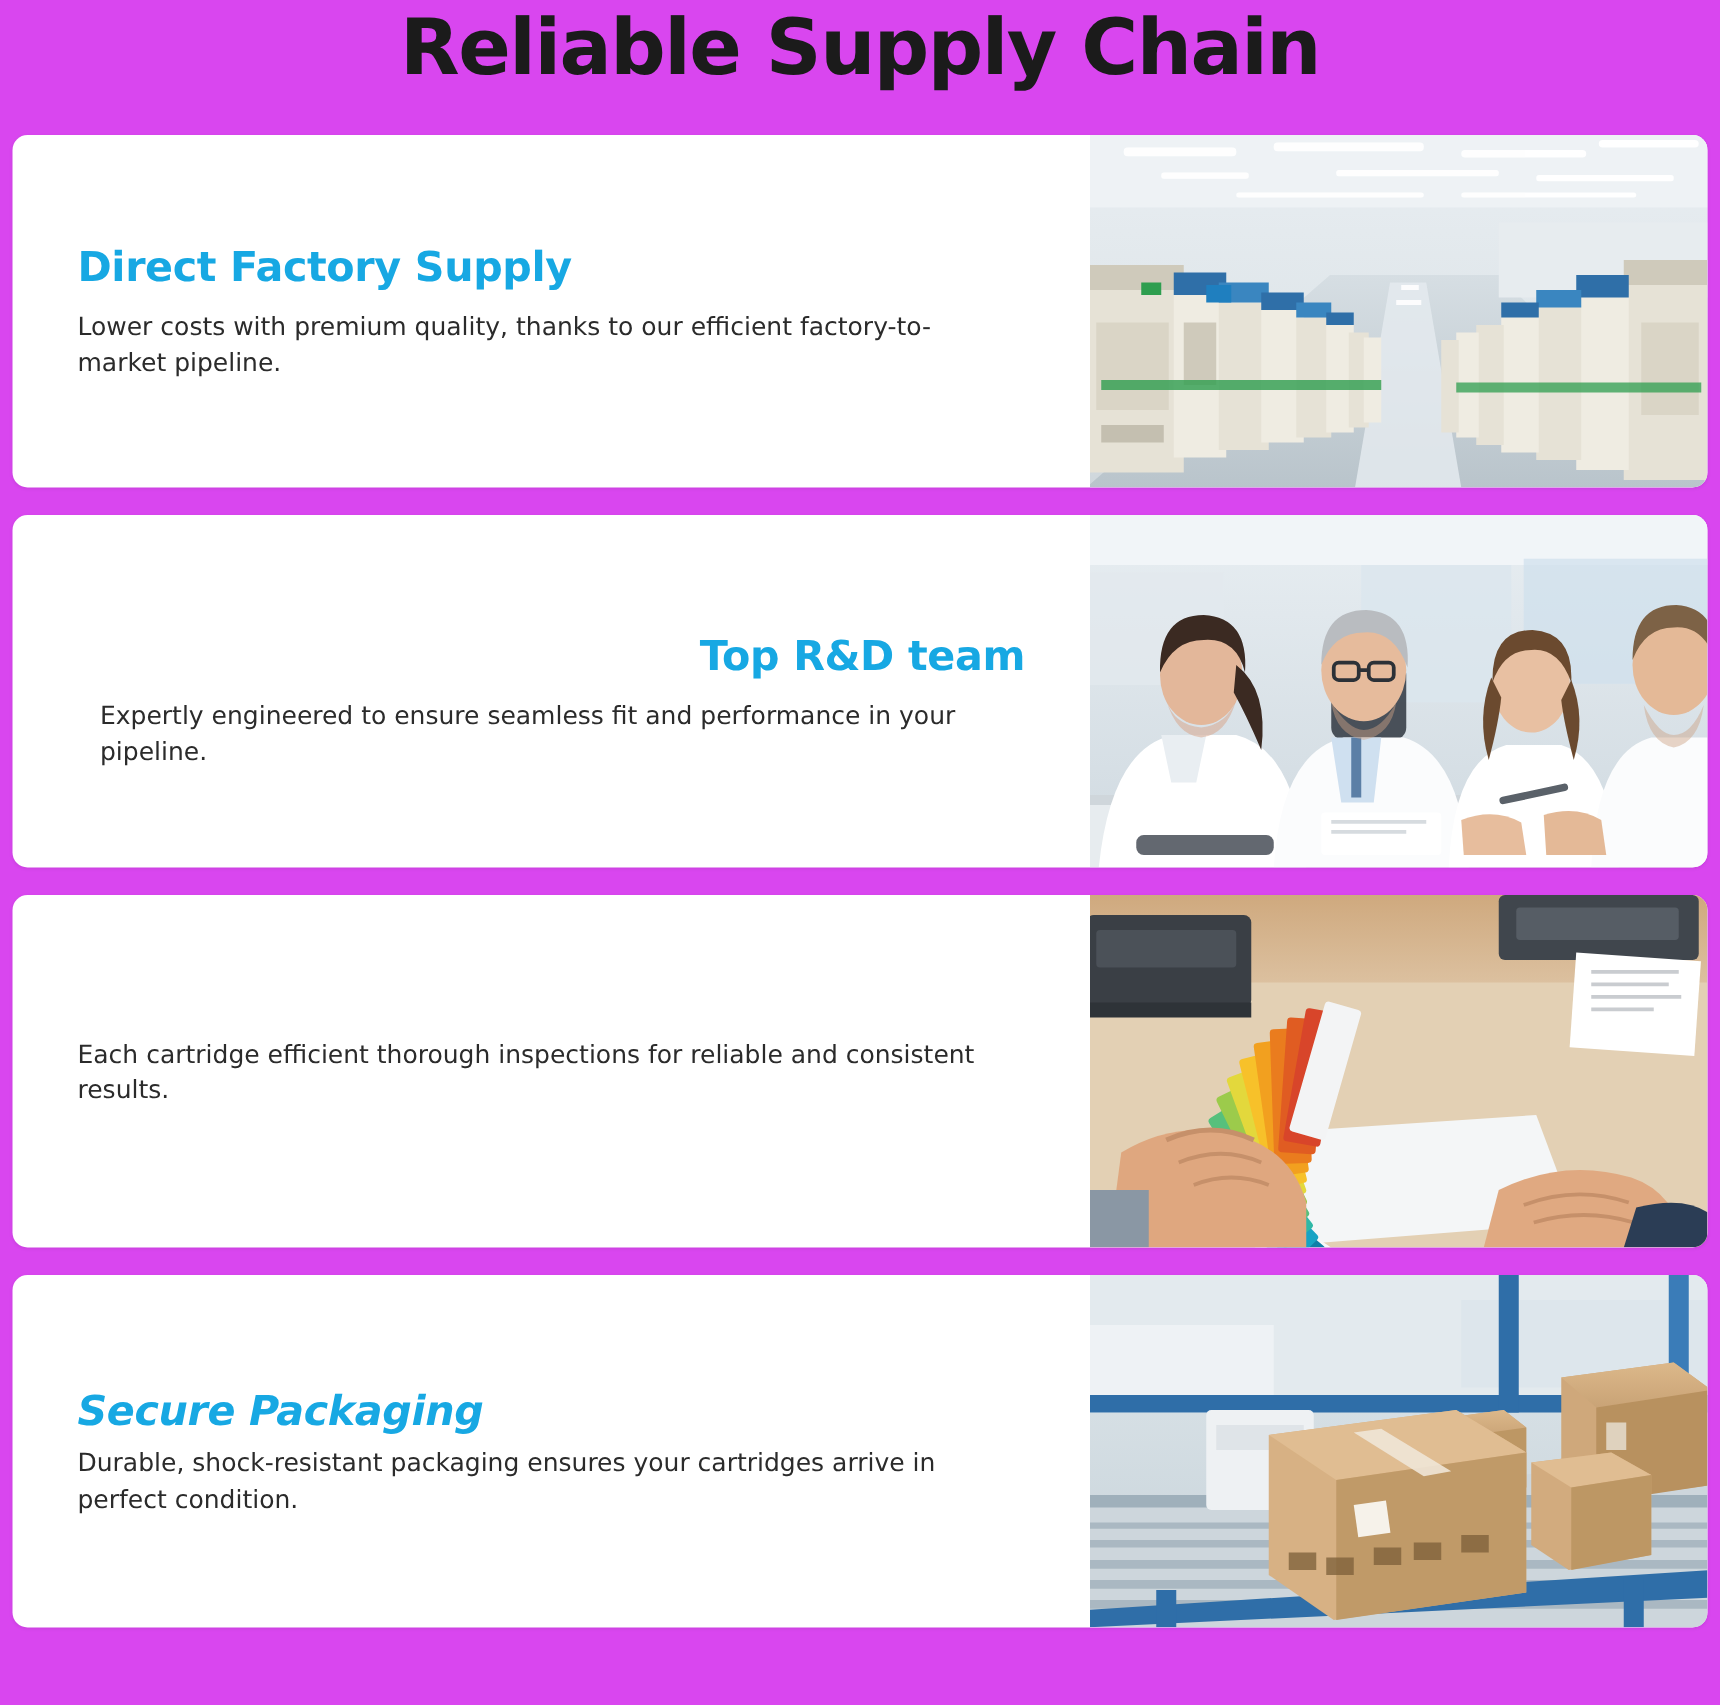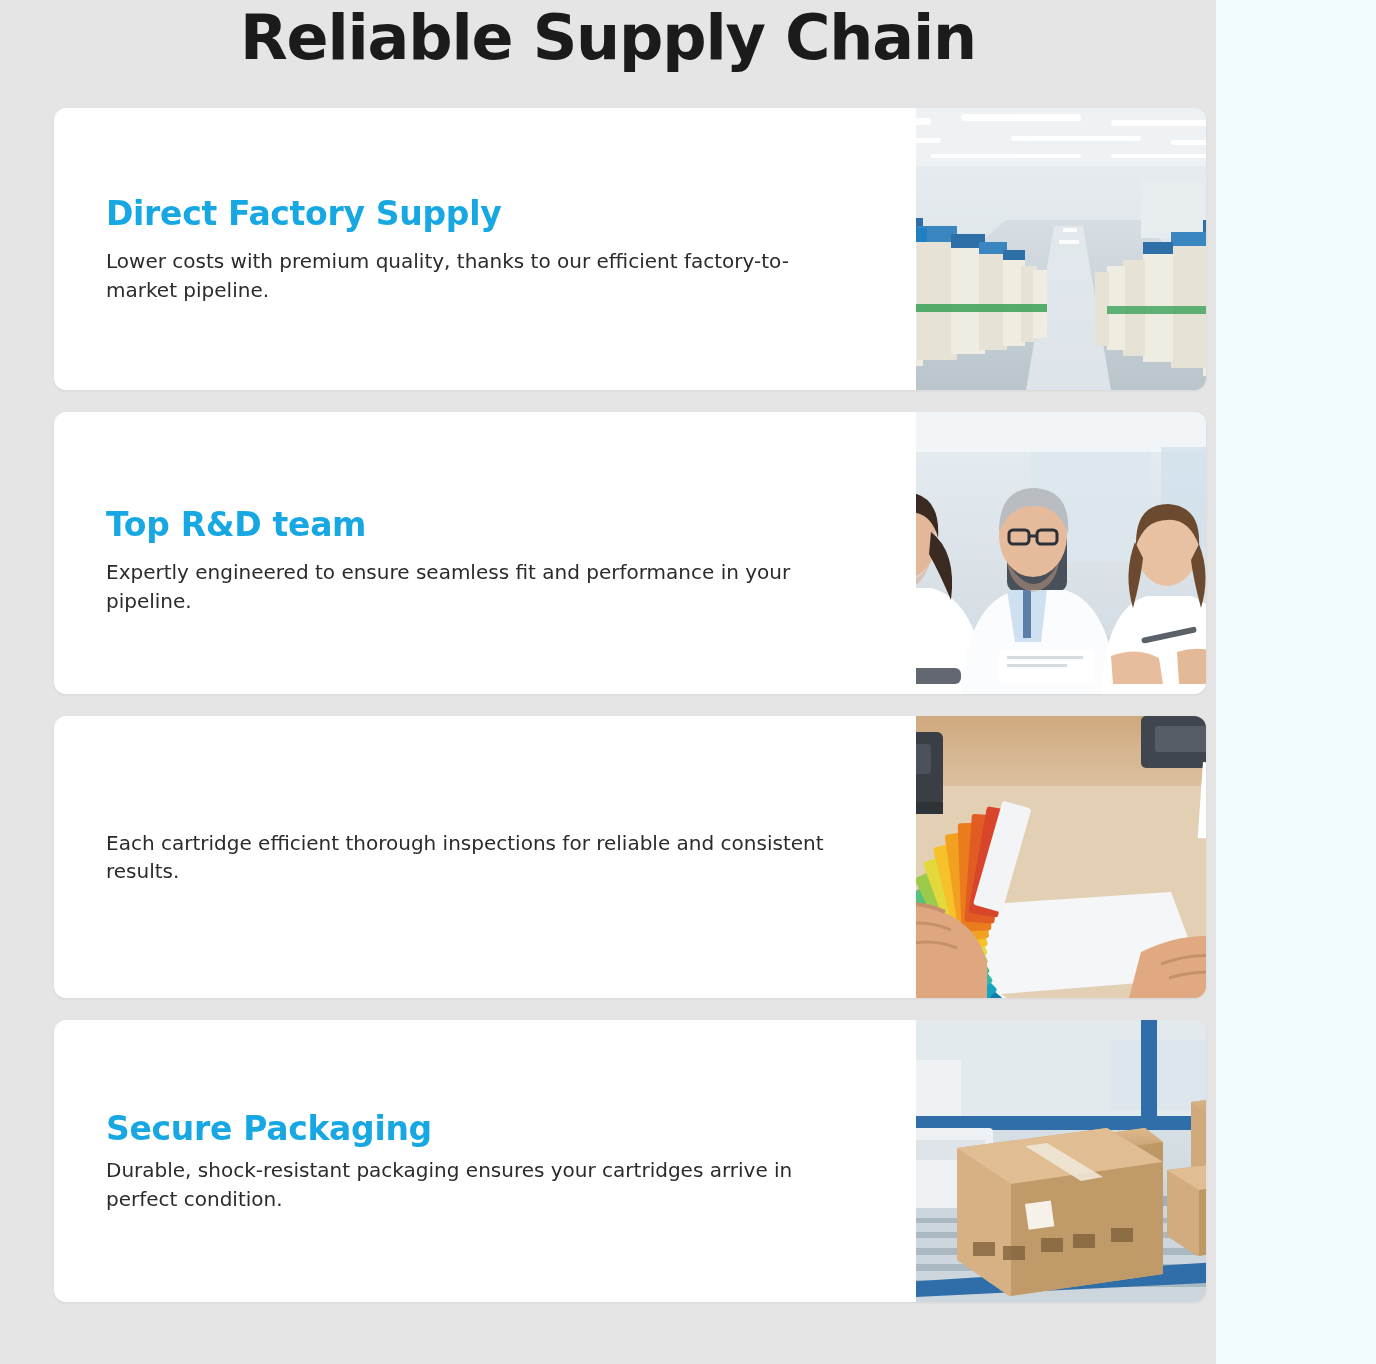--- a/index.html
+++ b/index.html
@@ -4,23 +4,23 @@
 <style>
   * { box-sizing: border-box; margin: 0; padding: 0; }
   html, body {
     width: 1376px;
     height: 1364px;
     background: #f2fbfd;
     font-family: "DejaVu Sans", sans-serif;
   }
   .page {
     position: relative;
-    width: 1216px;
+    width: 1376px;
     height: 1364px;
-    background: #e5e5e5;
+    background: #d946ef;
     overflow: hidden;
   }
   .page-title {
     text-align: center;
     font-size: 62px;
     font-weight: 700;
     color: #1b1b1b;
     letter-spacing: -1.2px;
     line-height: 1.1;
     padding-top: 4px;
@@ -34,21 +34,20 @@
     padding: 0 10px;
   }
   .card {
     position: relative;
     display: flex;
     background: #ffffff;
     border-radius: 12px;
     overflow: hidden;
     box-shadow: 0 1px 3px rgba(0,0,0,0.07);
     height: 282px;
-    margin-left: 44px;
   }
   .card-text {
     flex: 0 0 862px;
     padding: 0 52px;
     display: flex;
     flex-direction: column;
     justify-content: center;
   }
   .card-title {
     color: #17a8e3;
@@ -66,22 +65,22 @@
     font-family: "DejaVu Sans", sans-serif;
   }
   .card-media {
     flex: 1 1 auto;
     position: relative;
     overflow: hidden;
   }
   .card-media svg { display: block; width: 100%; height: 100%; }
 
   
-  .card.v2 .card-text { padding-top: 14px; }
-  .card.v4 .card-title { margin-bottom: 8px; }
+  .card.v2 .card-text { padding-top: 14px; align-items: flex-end; }
+  .card.v4 .card-title { margin-bottom: 8px; font-style: italic; }
 </style>
 </head>
 <body>
 
 <div class="page">
 
   <h1 class="page-title">Reliable Supply Chain</h1>
 
   <div class="cards">
 

